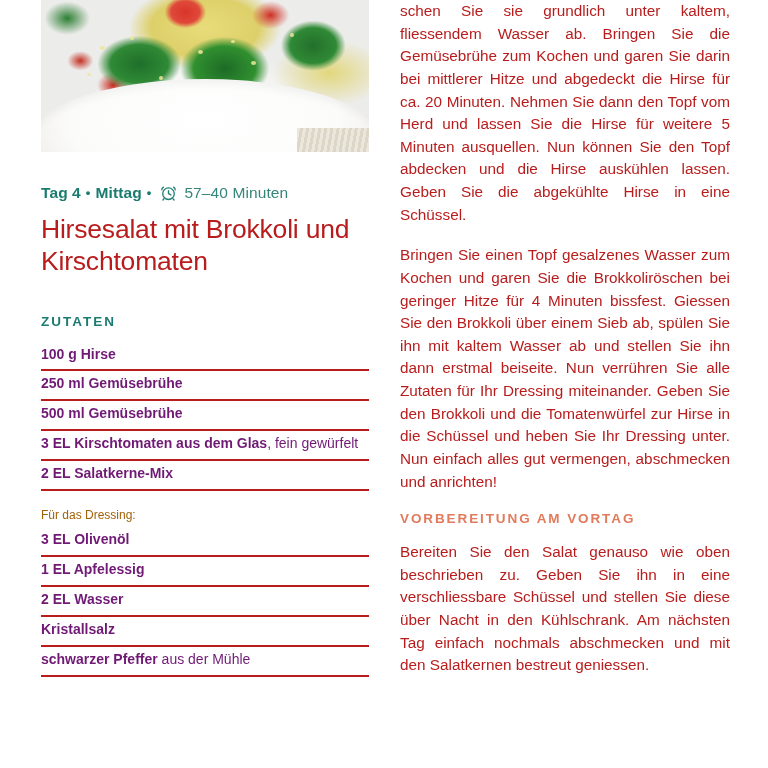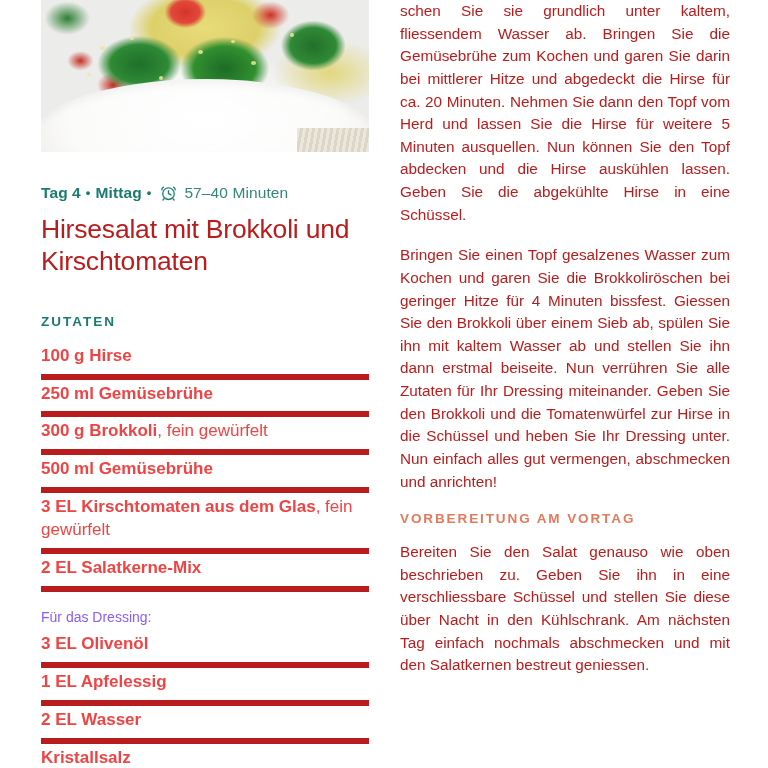--- a/index.html
+++ b/index.html
@@ -132,40 +132,40 @@
     letter-spacing: 2.0px;
     color: #1a7b70;
   }
 
   .ing-list {
     margin-top: 13px;
     list-style: none;
     padding: 0;
   }
   .ing-item {
-    font-size: 17px;
+    font-size: 14px;
     line-height: 1.35;
     padding: 3px 0 6px 0;
-    border-bottom: 6px solid #b91c1c;
-    color: #ef4444;
+    border-bottom: 2px solid #b91c1c;
+    color: #701a75;
   }
   .ing-item:first-child {
     border-top: none;
   }
   .ing-amount {
     font-weight: bold;
   }
   .ing-note {
     font-weight: normal;
   }
 
   .subgroup-label {
     margin-top: 17px;
-    font-size: 14px;
-    color: #8b5cf6;
+    font-size: 12px;
+    color: #a16207;
     padding-bottom: 5px;
   }
 
   
   .body-p {
     margin: 0 0 18px 0;
     font-size: 15.3px;
     line-height: 1.48;
     color: #b91c1c;
     text-align: justify;
@@ -227,23 +227,20 @@
     <div class="section-kicker">ZUTATEN</div>
 
     <ul class="ing-list">
       <li class="ing-item">
         <span class="ing-amount">100 g Hirse</span><span class="ing-note"></span>
       </li>
       <li class="ing-item">
         <span class="ing-amount">250 ml Gemüsebrühe</span><span class="ing-note"></span>
       </li>
       <li class="ing-item">
-        <span class="ing-amount">300 g Brokkoli</span><span class="ing-note">, fein gewürfelt</span>
-      </li>
-      <li class="ing-item">
         <span class="ing-amount">500 ml Gemüsebrühe</span><span class="ing-note"></span>
       </li>
       <li class="ing-item">
         <span class="ing-amount">3 EL Kirschtomaten aus dem Glas</span><span class="ing-note">, fein gewürfelt</span>
       </li>
       <li class="ing-item">
         <span class="ing-amount">2 EL Salatkerne-Mix</span><span class="ing-note"></span>
       </li>
     </ul>
 

